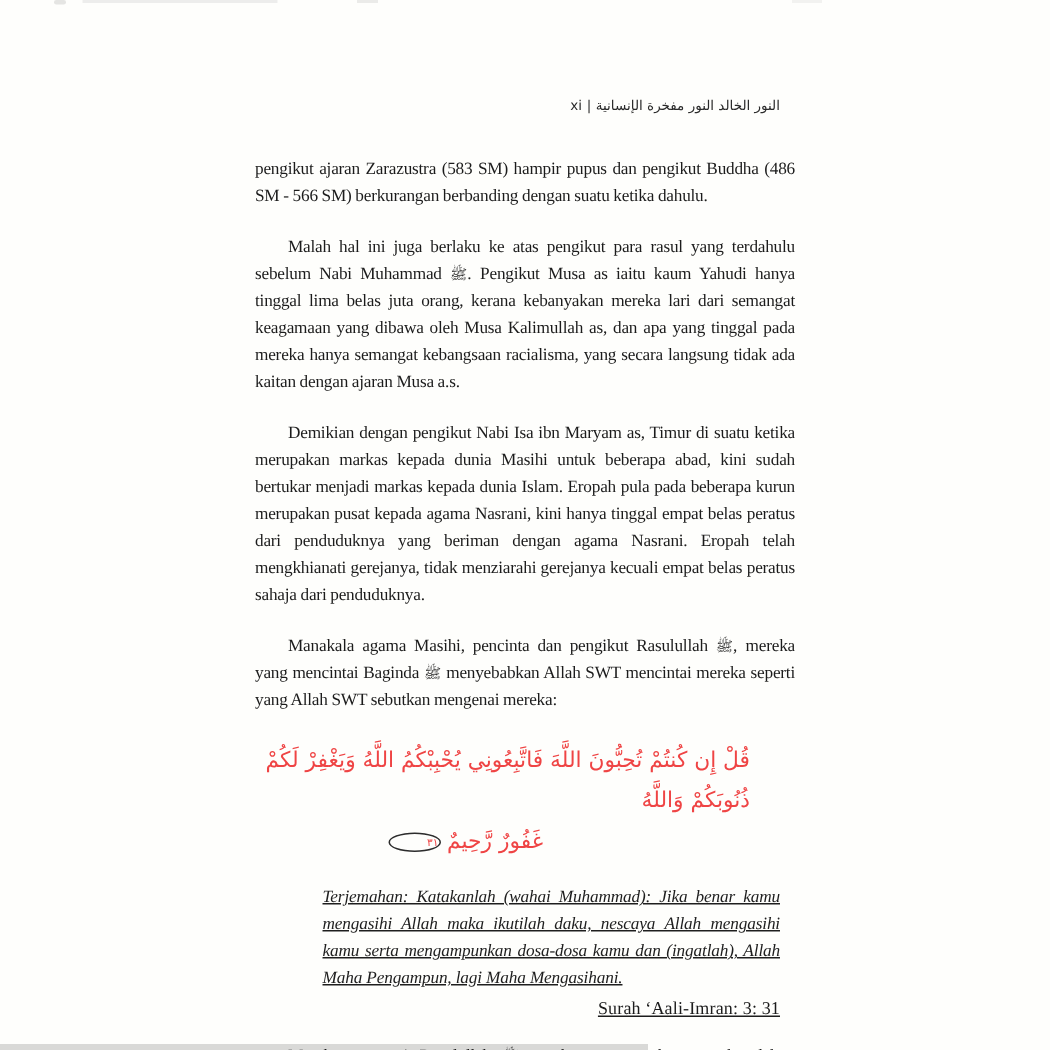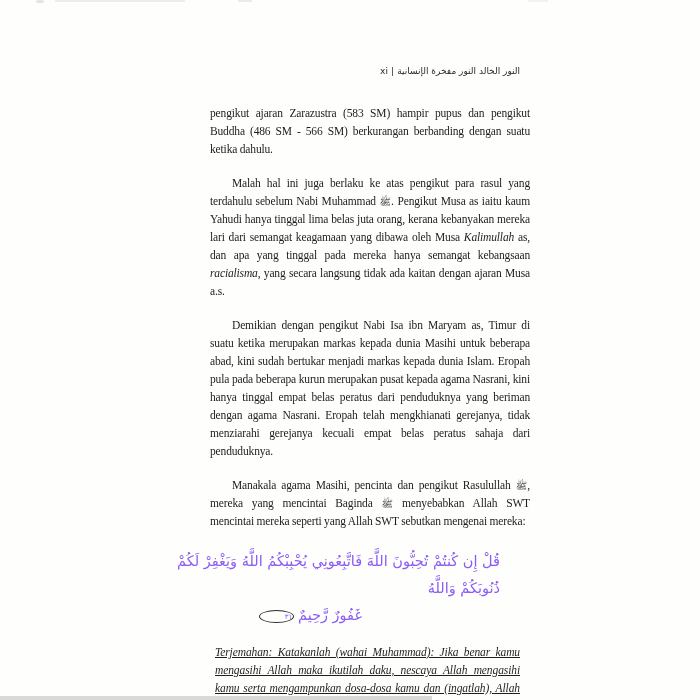--- a/index.html
+++ b/index.html
@@ -27,33 +27,33 @@
     direction: ltr; letter-spacing: .1px;
   }
   .running-head .arabic-title { font-family: "DejaVu Sans", sans-serif; font-size: 9px; }
 
   .content {
     position: absolute; left: 170px; top: 104px; width: 360px;
   }
   p.body {
     font-size: 11.5px; line-height: 18px; text-align: justify;
     letter-spacing: -0.15px; word-spacing: -0.2px;
-    margin-bottom: 16px; color: #1c1c1c; margin-left: 40px;
+    margin-bottom: 16px; color: #1c1c1c;
   }
   p.body.indent { text-indent: 22px; }
-  .italic { font-style: italic; }
+  .italic { }
   .salawat {
     font-family: "DejaVu Sans", sans-serif;
     font-size: 9.5px; line-height: 1;
   }
 
   .verse-block {
     direction: rtl; font-family: "DejaVu Sans", sans-serif;
     margin: 18px 0 14px 0; padding-right: 30px; padding-left: 0;
-    font-size: 14.5px; line-height: 27px; color: #8b5cf6;
+    font-size: 14.5px; line-height: 27px; color: #ef4444;
   }
   .verse-block .vline1 { text-align: right; }
   .verse-block .vline2 { text-align: left; padding-left: 85px; }
   .ayah-marker {
     display: inline-block; width: 35px; height: 13px; line-height: 12px;
     border: 1px solid #2c2c2c; border-radius: 50%;
     font-size: 7px; text-align: center; vertical-align: middle;
     margin: 0 4px; font-family: "DejaVu Sans", sans-serif; padding-left: 24px;
   }
 

